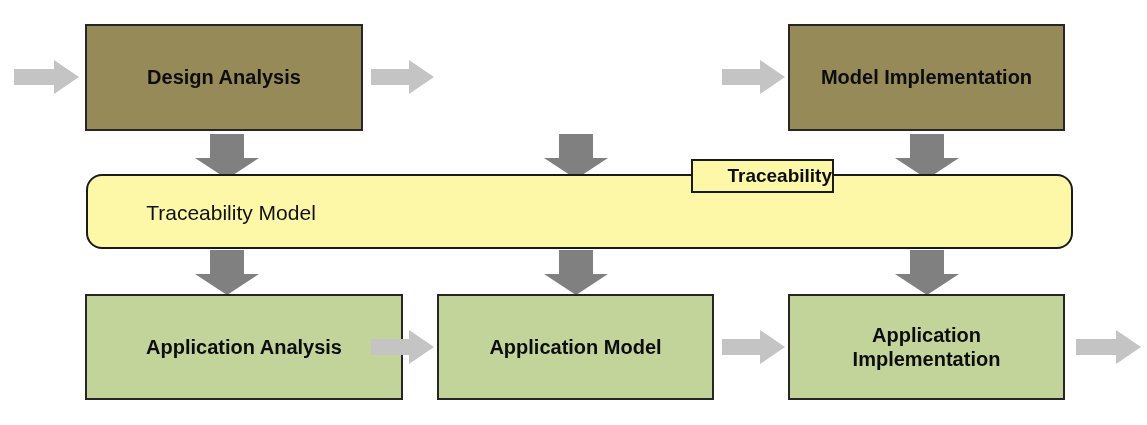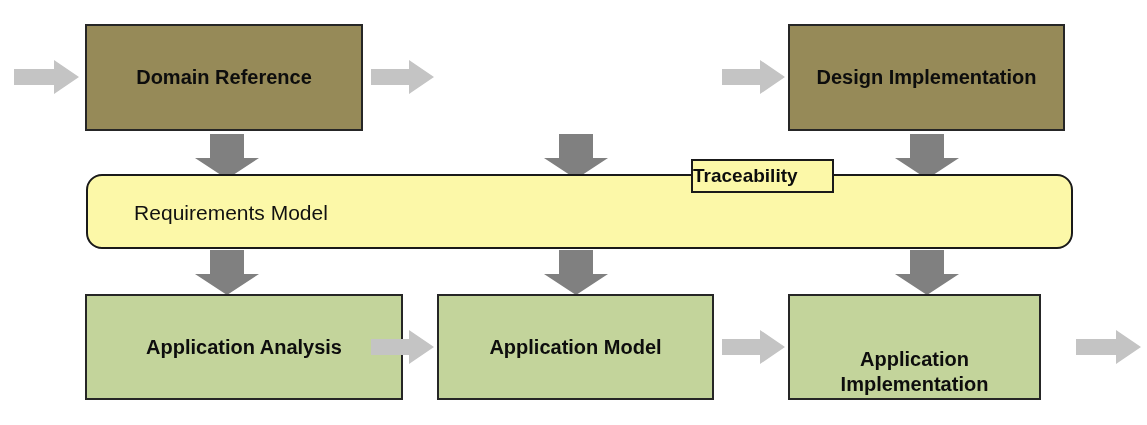--- a/index.html
+++ b/index.html
@@ -52,21 +52,21 @@
     white-space: nowrap;
     line-height: 1;
   }
   .traceability-box {
     position: absolute;
     box-sizing: border-box;
     background: #FCF8A8;
     border: 2px solid #1a1a1a;
     display: flex;
     align-items: center;
-    justify-content: flex-start;
+    justify-content: flex-end;
     font-weight: bold;
     font-size: 19px;
     color: #0d0d0d;
     white-space: nowrap;
   }
   .arrow-h {
     position: absolute;
   }
   .arrow-d {
     position: absolute;
@@ -80,26 +80,26 @@
 
 <div id="diagram-root">
 
   <div class="arrow-h" style="left:14px; top:58px; width:66px; height:38px;">
     <svg width="66" height="38" viewBox="0 0 66 38">
       <path d="M0,11 L40,11 L40,2 L65,19 L40,36 L40,27 L0,27 Z" fill="#C4C4C4"></path>
     </svg>
   </div>
 
   <div class="proc-box domain" style="left:85px; top:24px; width:278px; height:107px;">
-    <span>Domain Reference</span>
+    <span>Design Analysis</span>
   </div>
 
 
   <div class="proc-box domain" style="left:788px; top:24px; width:277px; height:107px;">
-    <span>Design Implementation</span>
+    <span>Model Implementation</span>
   </div>
 
   <div class="arrow-h" style="left:371px; top:58px; width:64px; height:38px;">
     <svg width="64" height="38" viewBox="0 0 64 38">
       <path d="M0,11 L38,11 L38,2 L63,19 L38,36 L38,27 L0,27 Z" fill="#C4C4C4"></path>
     </svg>
   </div>
 
   <div class="arrow-h" style="left:722px; top:58px; width:64px; height:38px;">
     <svg width="64" height="38" viewBox="0 0 64 38">
@@ -121,21 +121,21 @@
 
   <div class="arrow-d" style="left:894px; top:134px; width:66px; height:46px;">
     <svg width="66" height="46" viewBox="0 0 66 46">
       <path d="M16,0 L50,0 L50,24 L65,24 L33,45 L1,24 L16,24 Z" fill="#808080"></path>
     </svg>
   </div>
 
   <div class="artifact-band" style="left:86px; top:174px; width:987px; height:75px;"></div>
 
   <div class="artifact-label" style="left:86px; top:202px; width:290px;">
-    <span>Requirements Model</span>
+    <span>Traceability Model</span>
   </div>
 
 
 
   <div class="traceability-box" style="left:691px; top:159px; width:143px; height:34px;">
     <span>Traceability</span>
   </div>
 
   <div class="arrow-d" style="left:194px; top:250px; width:66px; height:46px;">
     <svg width="66" height="46" viewBox="0 0 66 46">
@@ -156,21 +156,21 @@
   </div>
 
   <div class="proc-box application" style="left:85px; top:294px; width:318px; height:106px;">
     <span>Application Analysis</span>
   </div>
 
   <div class="proc-box application" style="left:437px; top:294px; width:277px; height:106px;">
     <span>Application Model</span>
   </div>
 
-  <div class="proc-box application" style="left:788px; top:294px; width:253px; height:106px;align-items:flex-end;">
+  <div class="proc-box application" style="left:788px; top:294px; width:277px; height:106px;">
     <span>Application Implementation</span>
   </div>
 
   <div class="arrow-h" style="left:371px; top:328px; width:64px; height:38px;">
     <svg width="64" height="38" viewBox="0 0 64 38">
       <path d="M0,11 L38,11 L38,2 L63,19 L38,36 L38,27 L0,27 Z" fill="#C4C4C4"></path>
     </svg>
   </div>
 
   <div class="arrow-h" style="left:722px; top:328px; width:64px; height:38px;">

